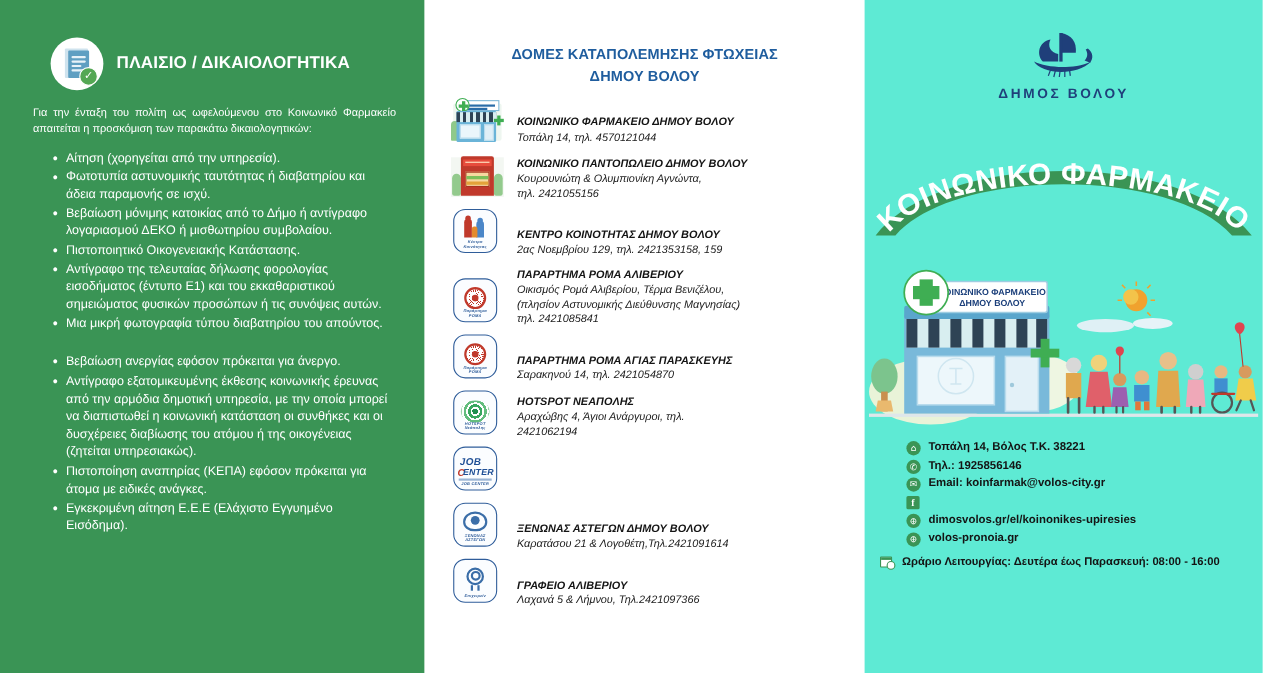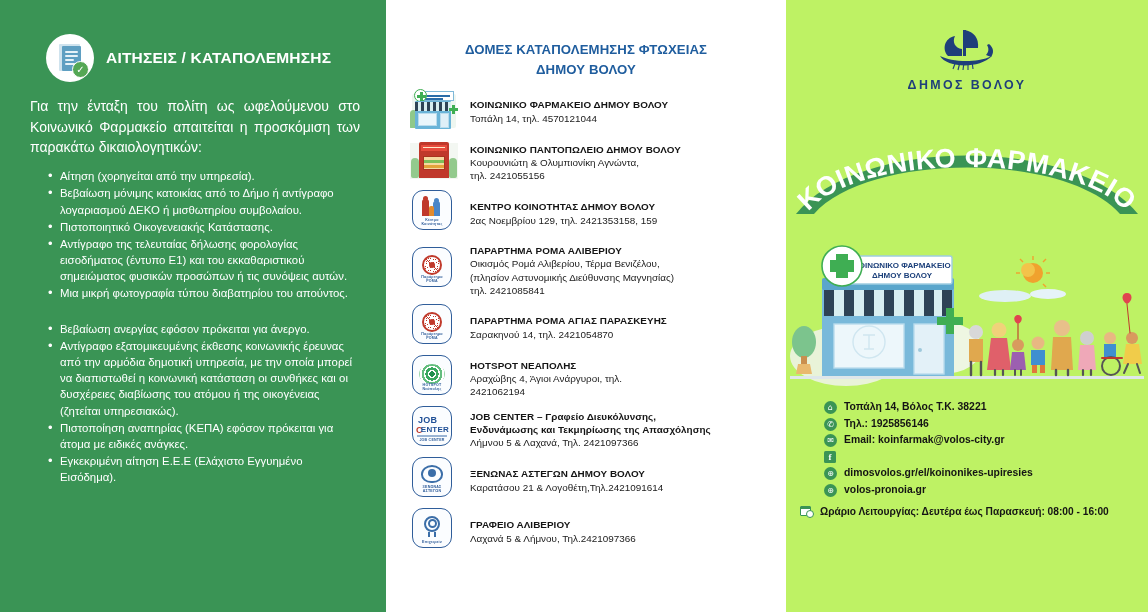--- a/index.html
+++ b/index.html
@@ -88,21 +88,21 @@
     color: #ffffff;
     white-space: nowrap;
   }
 
   .l-body {
     position: absolute;
     left: 30px; top: 96px;
     width: 330px;
   }
   .l-para {
-    font-size: 14px;
+    font-size: 10px;
     line-height: 1.48;
     text-align: justify;
     color: #ffffff;
     margin-bottom: 10px;
   }
   ul.l-list {
     list-style: none;
     margin: 0 0 10px 0;
     padding: 0 0 0 18px;
   }
@@ -142,22 +142,23 @@
     line-height: 1.5;
     letter-spacing: .1px;
   }
   .mid-list {
     position: absolute;
     left: 24px; top: 88px;
     width: 376px;
   }
   .mid-item {
     display: flex;
-    align-items: center;
+    align-items: flex-end;
     margin-bottom: 7px;
+    font-style: italic;
   }
   .mid-ico {
     width: 48px; height: 44px;
     flex: 0 0 48px;
     margin-right: 12px;
     position: relative;
   }
   .mid-txt { padding-top: 3px; }
   .mid-name {
     font-size: 9.9px;
@@ -254,21 +255,21 @@
   
   .ic-bl .bulb { position:absolute; left:14px; top:8px; width:16px; height:16px; border-radius:50%; border:2.2px solid #3b6ea8; }
   .ic-bl .stem { position:absolute; left:18px; top:24px; width:8px; height:5px; border-left:2.2px solid #3b6ea8; border-right:2.2px solid #3b6ea8; }
   .ic-bl .gear { position:absolute; left:18px; top:11px; width:9px; height:9px; border-radius:50%; border:2px solid #3b6ea8; }
 
   
   .panel-right {
     position: absolute;
     left: 786px; top: 0;
     width: 362px; height: 612px;
-    background: #bef264;
+    background: #5eead4;
   }
   .logo-wrap {
     position: absolute;
     left: 0; top: 26px;
     width: 362px;
     text-align: center;
   }
   .logo-ship { margin: 0 auto 4px auto; display: block; }
   .logo-txt {
     font-size: 12.4px;
@@ -399,29 +400,30 @@
     <div class="hdr-row">
       <div class="hdr-badge">
         <div class="doc"></div>
         <div class="doc2"></div>
         <span class="ln ln1"></span>
           <span class="ln ln2"></span>
         <span class="ln ln3"></span>
           <span class="ln ln4"></span>
         <div class="chk">✓</div>
       </div>
-      <div class="hdr-title">ΑΙΤΗΣΕΙΣ / ΚΑΤΑΠΟΛΕΜΗΣΗΣ</div>
+      <div class="hdr-title">ΠΛΑΙΣΙΟ / ΔΙΚΑΙΟΛΟΓΗΤΙΚΑ</div>
     </div>
 
     <div class="l-body">
 
       <p class="l-para">Για την ένταξη του πολίτη ως ωφελούμενου στο Κοινωνικό Φαρμακείο απαιτείται η προσκόμιση των παρακάτω δικαιολογητικών:</p>
 
       <ul class="l-list">
         <li>Αίτηση (χορηγείται από την υπηρεσία).</li>
+        <li>Φωτοτυπία αστυνομικής ταυτότητας ή διαβατηρίου και άδεια παραμονής σε ισχύ.</li>
         <li>Βεβαίωση μόνιμης κατοικίας από το Δήμο ή αντίγραφο λογαριασμού ΔΕΚΟ ή μισθωτηρίου συμβολαίου.</li>
         <li>Πιστοποιητικό Οικογενειακής Κατάστασης.</li>
         <li>Αντίγραφο της τελευταίας δήλωσης φορολογίας εισοδήματος (έντυπο Ε1) και του εκκαθαριστικού σημειώματος φυσικών προσώπων ή τις συνόψεις αυτών.</li>
         <li>Μια μικρή φωτογραφία τύπου διαβατηρίου του απούντος.</li>
       </ul>
 
       <div class="gap-s"></div>
 
 
       <ul class="l-list">
@@ -559,25 +561,20 @@
         <div class="mid-ico">
           <div class="ic-sq ic-job">
             <div class="fr"></div>
             <div class="j1">JOB</div>
             <div class="jc">C</div>
               <div class="j2">&nbsp;&nbsp;ENTER</div>
             <div class="jl"></div>
             <div class="cap">JOB CENTER</div>
           </div>
         </div>
-        <div class="mid-txt">
-          <div class="mid-name">JOB CENTER –  Γραφείο Διευκόλυνσης,</div>
-          <div class="mid-name">Ενδυνάμωσης και Τεκμηρίωσης της Απασχόλησης</div>
-          <div class="mid-addr">Λήμνου 5 &amp; Λαχανά, Τηλ. 2421097366</div>
-        </div>
       </div>
 
       <div class="mid-item">
         <div class="mid-ico">
           <div class="ic-sq ic-sh">
             <div class="fr"></div>
               <div class="hands"></div>
               <div class="hd"></div>
             <div class="cap">ΞΕΝΩΝΑΣ ΑΣΤΕΓΩΝ</div>
           </div>

